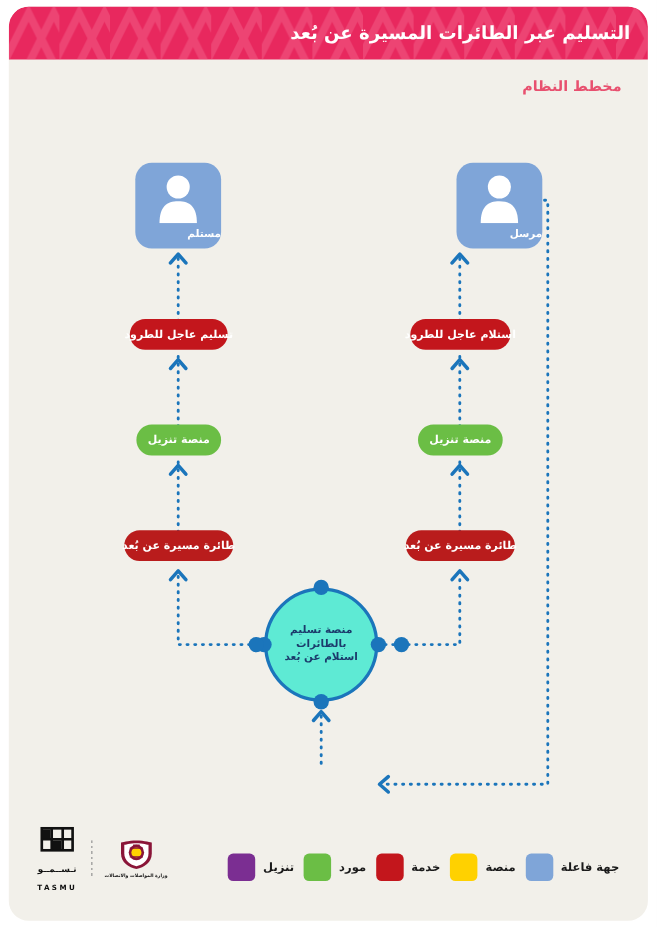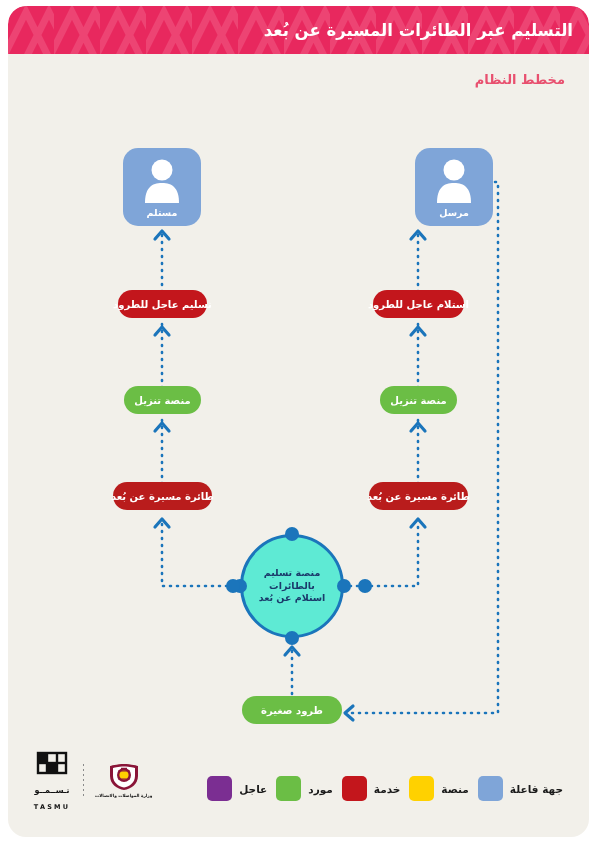--- a/index.html
+++ b/index.html
@@ -92,21 +92,20 @@
     display: flex;
     flex-direction: column;
     align-items: center;
     justify-content: flex-start;
     padding-top: 9px;
   }
   .actor-label {
     position: absolute;
     bottom: 8px;
     left: 0; right: 0;
-    text-align: center;
     color: #ffffff;
     font-size: 9.5px;
     font-weight: 700;
   }
   .actor-glyph { width: 42px; height: 46px; }
 
   .pill {
     position: absolute;
     height: 28px;
     display: flex;
@@ -323,43 +322,40 @@
         </div>
       </div>
       <div class="hub-dot" style="left:45px; top:-7px;"></div>
       <div class="hub-dot" style="left:45px; top:97px;"></div>
       <div class="hub-dot" style="left:-7px; top:45px;"></div>
       <div class="hub-dot" style="left:97px; top:45px;"></div>
     </div>
     <div class="hub-dot" style="left:218px; top:573px;"></div>
     <div class="hub-dot" style="left:350px; top:573px;"></div>
 
-    <div class="pill green" style="left:234px; top:690px; width:100px;">
-      <span>طرود صغيرة</span>
-    </div>
 
     <div id="legend">
       <div class="legend-item">
         <span class="legend-label">جهة فاعلة</span>
         <span class="legend-swatch" style="background:#7FA5D8"></span>
       </div>
       <div class="legend-item">
         <span class="legend-label">منصة</span>
         <span class="legend-swatch" style="background:#FFD100"></span>
       </div>
       <div class="legend-item">
         <span class="legend-label">خدمة</span>
         <span class="legend-swatch" style="background:#C3161C"></span>
       </div>
       <div class="legend-item">
         <span class="legend-label">مورد</span>
         <span class="legend-swatch" style="background:#6BBE45"></span>
       </div>
       <div class="legend-item">
-        <span class="legend-label">عاجل</span>
+        <span class="legend-label">تنزيل</span>
         <span class="legend-swatch" style="background:#7B2E92"></span>
       </div>
     </div>
 
     <div id="logos">
 
       <div id="moj-logo">
         <svg width="40" height="28" viewBox="0 0 40 28" aria-hidden="true">
           <path d="M20 1 C27 1 34 3 34 3 L34 13 C34 21 27 26 20 27 C13 26 6 21 6 13 L6 3 C6 3 13 1 20 1 Z" fill="#8A1538"></path>
           <path d="M20 3.5 C25.5 3.5 31 5 31 5 L31 13 C31 19.5 25.5 23.5 20 24.5 C14.5 23.5 9 19.5 9 13 L9 5 C9 5 14.5 3.5 20 3.5 Z" fill="#ffffff"></path>

